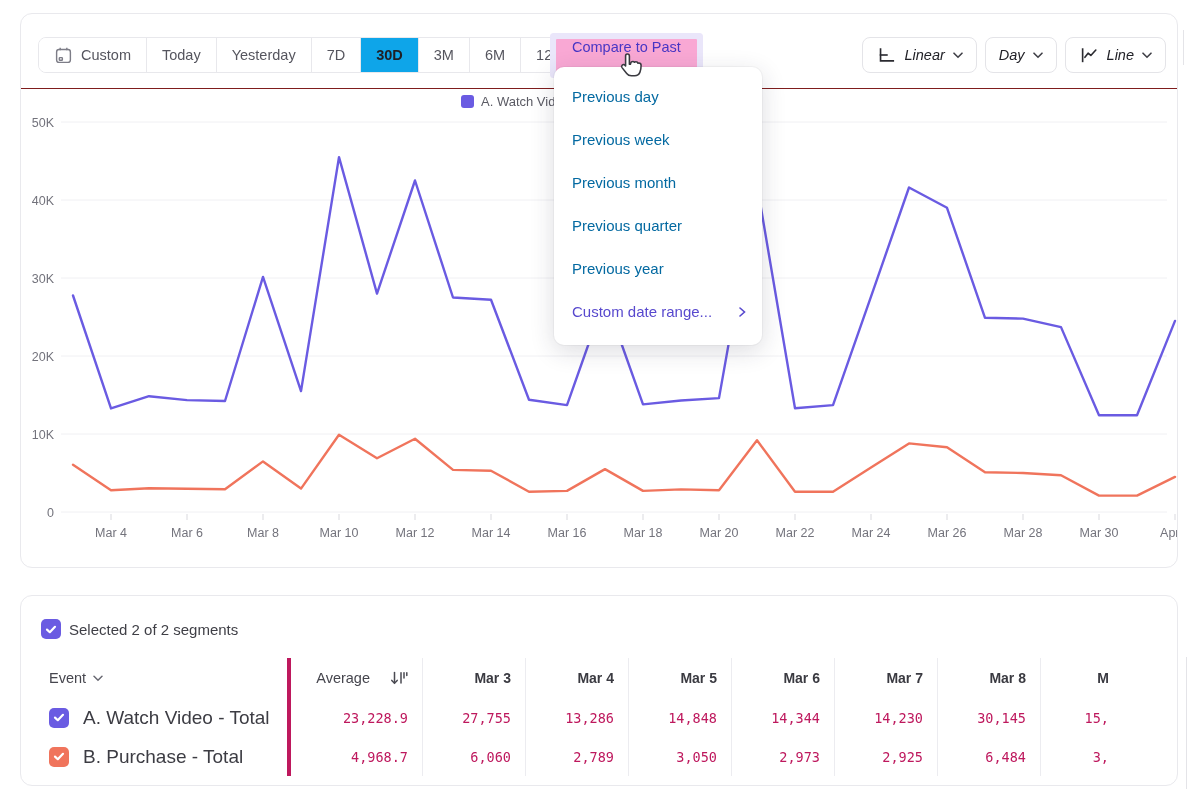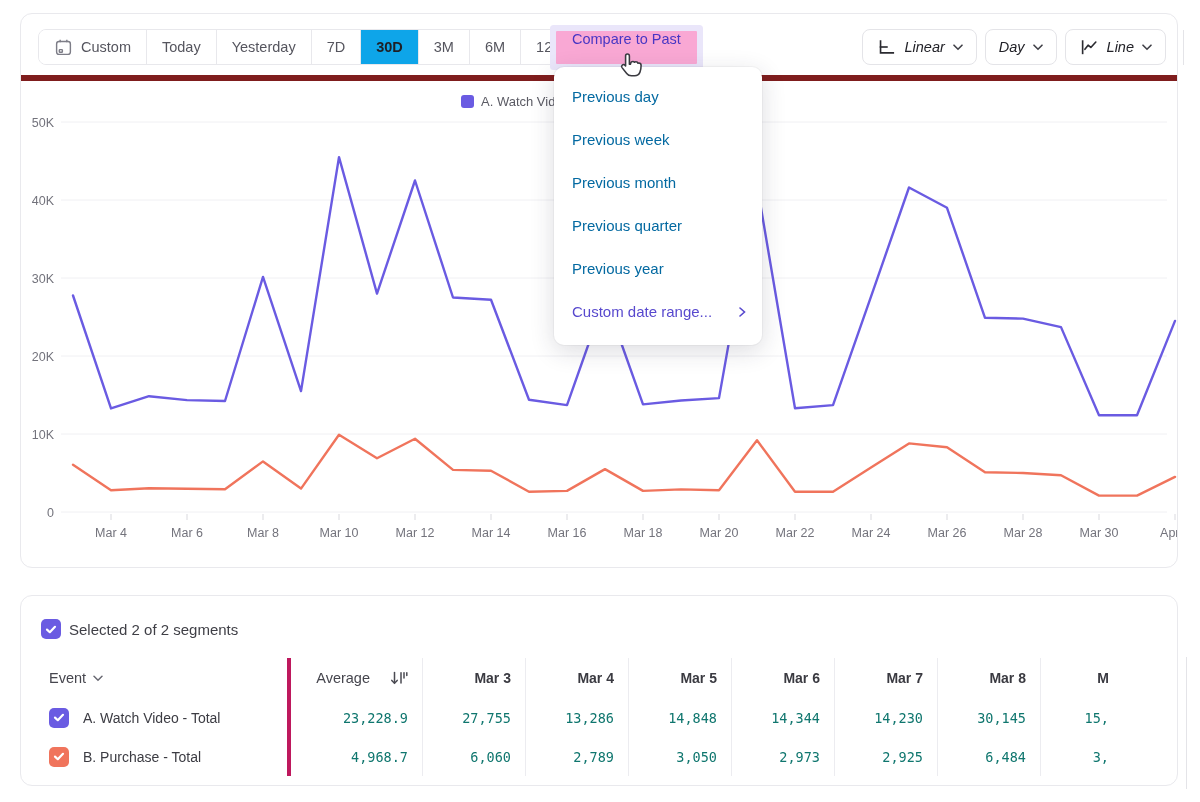--- a/index.html
+++ b/index.html
@@ -4,21 +4,21 @@
 <style>
   * { margin:0; padding:0; box-sizing:border-box; }
   html,body { background:#fff; width:1200px; height:802px; font-family:"Liberation Sans", sans-serif; }
   .page { position:relative; width:1200px; height:802px; overflow:hidden; }
 
   .card { position:absolute; background:#fff; border:1px solid #e9e9ed; border-radius:12px; }
   .top-card { left:20px; top:13px; width:1158px; height:555px; }
   .bottom-card { left:20px; top:595px; width:1158px; height:191px; overflow:hidden; }
 
   
-  .toolbar { position:absolute; left:0; top:0; right:0; height:67px; border-bottom:6px solid #7f1d1d; }
+  .toolbar { position:absolute; left:0; top:8px; right:0; height:67px; border-bottom:1px solid #7f1d1d; }
   .seg-control { position:absolute; left:17px; top:15px; height:36px; display:flex; align-items:stretch;
                  border:1px solid #e8e8ec; border-radius:8px; overflow:hidden; background:#fff; }
   .seg-btn { display:flex; align-items:center; gap:8px; padding:0 15px; font-size:14.5px; color:#55555e;
              border-right:1px solid #e8e8ec; cursor:pointer; background:#fff; white-space:nowrap; }
   .seg-btn:last-child { border-right:none; }
   .seg-btn.active { background:#0ea5e9; color:#1f1f24; font-weight:700; }
 
   .compare-btn { position:absolute; left:535px; top:17px; height:33px; display:flex; align-items:flex-start;
                  padding:0 16px; background:#f9a8d4; color:#4836c4; font-size:14.5px; font-weight:500;
                  border-radius:1px; box-shadow:0 0 0 6px #eae6fa; cursor:pointer; white-space:nowrap; }
@@ -55,22 +55,22 @@
   .table { position:absolute; left:0; top:62px; display:flex; flex-direction:column; }
   .t-row { display:flex; }
   .t-head .cell { height:40px; font-size:14px; font-weight:600; color:#3a3a41; }
   .t-body .cell { height:39px; }
   .cell { display:flex; align-items:center; }
   .col-event { width:270px; padding-left:28px; gap:14px; border-right:4px solid #be185d; }
   .col-avg  { width:132px; justify-content:flex-end; padding-right:14px; border-right:1px solid #ececf0; gap:20px; }
   .col-date { width:103px; justify-content:flex-end; padding-right:14px; border-right:1px solid #ececf0; }
   .col-clip { width:72px; justify-content:flex-end; padding-right:4px; }
   .evt-head { font-size:14.5px; font-weight:500; color:#46464e; display:flex; align-items:center; gap:7px; }
-  .num { font-family:"DejaVu Sans Mono", monospace; font-size:13.5px; color:#0f766e; font-weight:400; }
-  .row-label { font-size:14px; color:#3c3c43; }
+  .num { font-family:"DejaVu Sans Mono", monospace; font-size:13.5px; color:#be185d; font-weight:400; }
+  .row-label { font-size:19px; color:#3c3c43; }
 
   .edge-seg { position:absolute; width:1px; background:#e4e4e8; }
 </style>
 </head>
 <body>
 
 <div class="page">
 
   <div class="card top-card">
 

